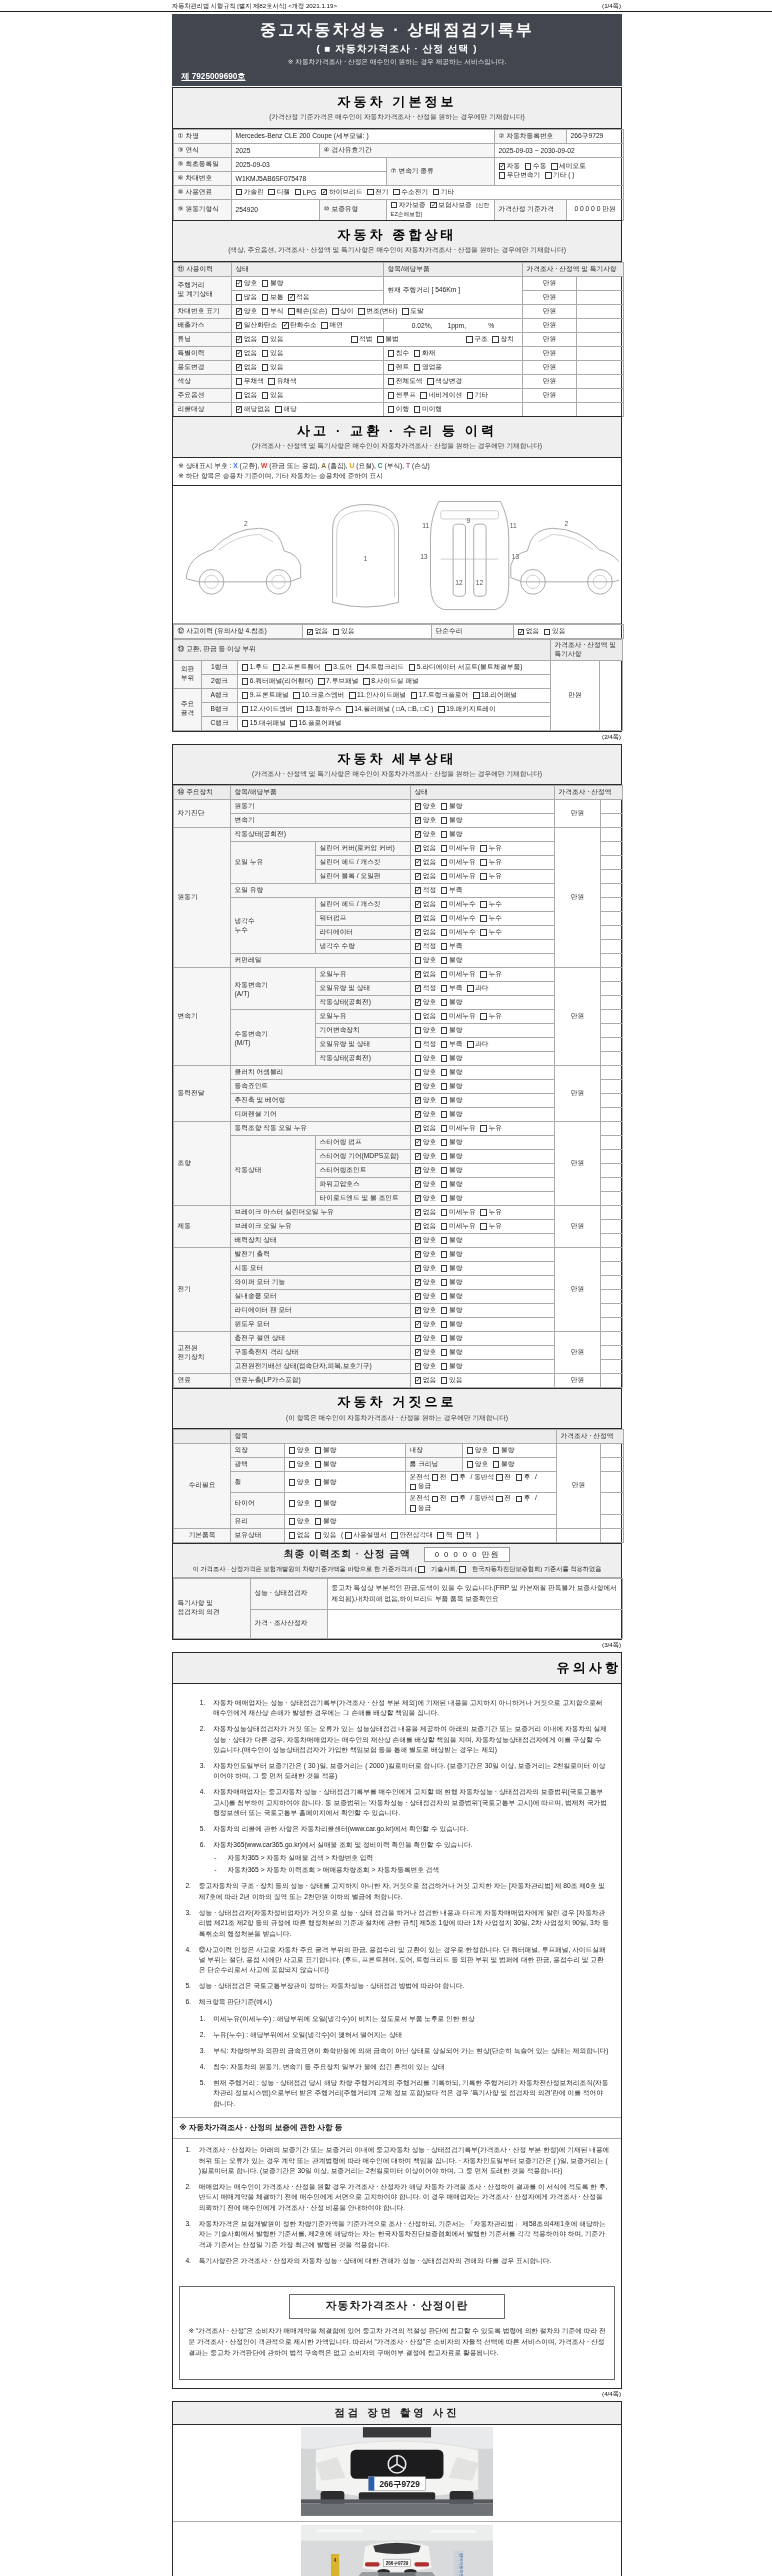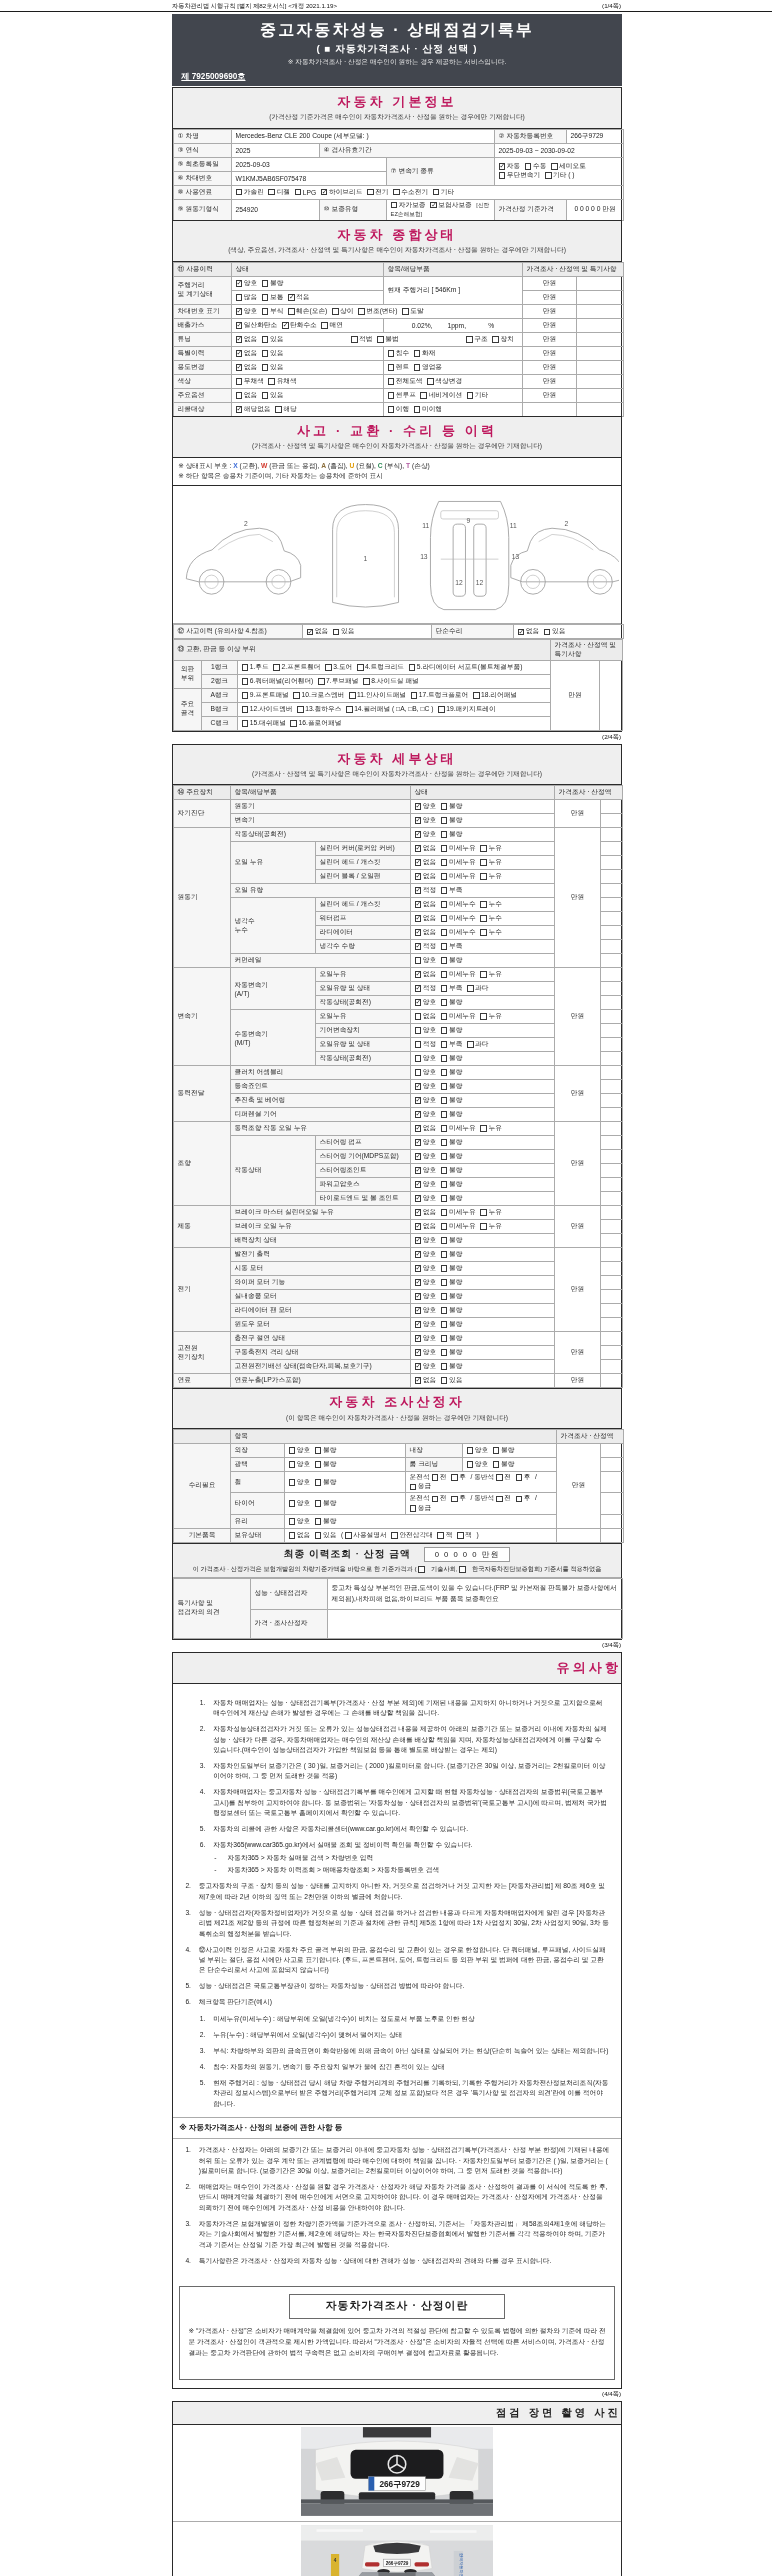--- a/index.html
+++ b/index.html
@@ -12,21 +12,21 @@
   
   .band { margin-top:3.1px; background:#42464e; color:#fff; padding:6.2px 9.3px 4.1px 9.3px; }
   .band .t1 { text-align:center; font-size:16px; font-weight:bold; letter-spacing:2.1px; }
   .band .t2 { text-align:center; font-size:9.8px; font-weight:bold; margin-top:2.1px; letter-spacing:1px; }
   .band .t3 { text-align:center; font-size:6.7px; margin-top:2.1px; color:#e8e8e8; }
   .band .docno { font-size:8.2px; font-weight:bold; margin-top:4.1px;text-decoration:underline; }
   
   .sec { border:1.5px solid #2a2a2a; background:#fff; }
   .mt { margin-top:-1.5px; }
   .sh { background:#efefef; text-align:center; padding:4.6px 0 5.2px 0; border-bottom:1.5px solid #2a2a2a; }
-  .sh .st { font-size:13px; font-weight:bold; letter-spacing:3.1px; color:#be185d; }
+  .sh .st { font-size:13px; font-weight:bold; letter-spacing:3.1px; color:#000000; }
   .sh .ss { font-size:6.7px; color:#333; margin-top:2.6px; }
   table { border-collapse:collapse; width:100%; table-layout:fixed; }
   td { border:0.5px solid #ababab; font-size:6.7px; padding:1px 3.6px; height:14px; vertical-align:middle; word-break:break-all; }
   td.lab { background:#f6f6f6; }
   td.cen { text-align:center; }
   td.hd { background:#ececec; }
   .pre { white-space:pre; }
   
   .cb { display:inline-flex; align-items:center; margin-right:4.6px; font-size:6.7px; white-space:nowrap; vertical-align:middle; }
   .cb .bx { width:6.7px; height:6.7px; border:1px solid #3a3a3a; display:inline-block; margin-right:1.5px; position:relative; background:#fff; flex:none; }
@@ -50,21 +50,21 @@
   .nt-i { display:flex; font-size:6.7px; line-height:1.55; margin-top:5.7px; }
   .nt-i .num { flex:none; width:13.4px; }
   .nt-i .txt { flex:1; }
   .lv0 { margin-left:5.2px; margin-right:4.1px; }
   .lv1 { margin-left:19.6px; margin-right:4.1px; }
   .lv2 { margin-left:34px; margin-right:4.1px; margin-top:2.1px; }
   .about { border:0.5px solid #6a6a6a; margin:9.3px 6.2px 7.2px 6.2px; padding:0 0 19px 0; }
   .about .ab-t { width:216px; margin:7.2px auto 5.2px auto; border:0.5px solid #6a6a6a; text-align:center; font-size:10.8px; font-weight:bold; letter-spacing:1px; padding:4.6px 0; }
   .about .ab-x { font-size:6.7px; line-height:1.6; padding:2.1px 8.2px; }
   
-  .ph-h { background:#efefef; border-bottom:1px solid #2a2a2a; text-align:right; font-size:10.3px; font-weight:bold; letter-spacing:3.1px; padding:4.1px 0; }
+  .ph-h { background:#efefef; border-bottom:1px solid #2a2a2a; text-align:center; font-size:10.3px; font-weight:bold; letter-spacing:3.1px; padding:4.1px 0; }
   .ph-cell { border-bottom:0.5px solid #ababab; text-align:center; padding:2.6px 0; }
 </style>
 </head>
 <body>
 
 <div class="rule"></div>
 
 <div class="doc">
 
   <div class="topnote">자동차관리법 시행규칙 [별지 제82호서식] &lt;개정 2021.1.19&gt;</div>
@@ -1128,21 +1128,21 @@
               </span></td>
             <td class="cen" rowspan="1">만원</td>
             <td></td>
           </tr>
         </tbody>
     </table>
   </div>
 
   <div class="sec mt">
     <div class="sh">
-      <div class="st">자동차 조사산정자</div>
+      <div class="st">자동차 거짓으로</div>
       <div class="ss">(이 항목은 매수인이 자동차가격조사 · 산정을 원하는 경우에만 기재합니다)</div>
     </div>
     <table>
       <colgroup>
           <col style="width:57px">
           <col style="width:54px">
           <col style="width:121px">
           <col style="width:57px">
           <col style="width:94px">
           <col style="width:44px">

